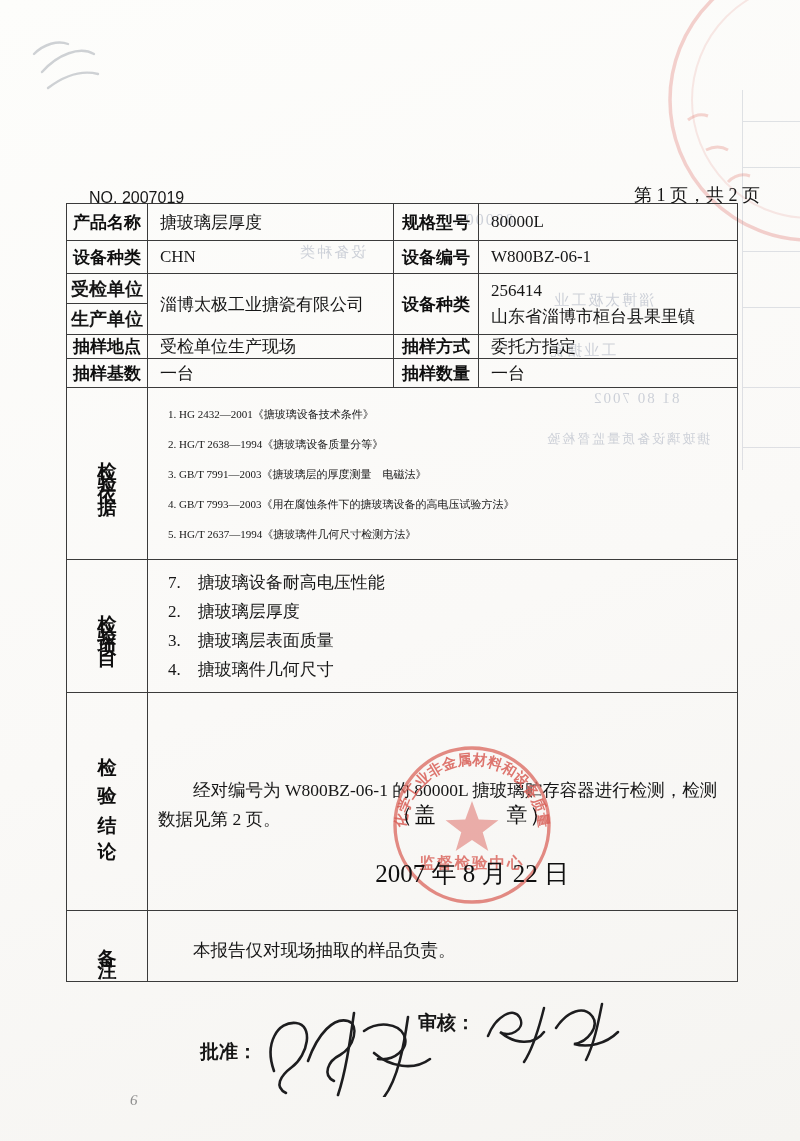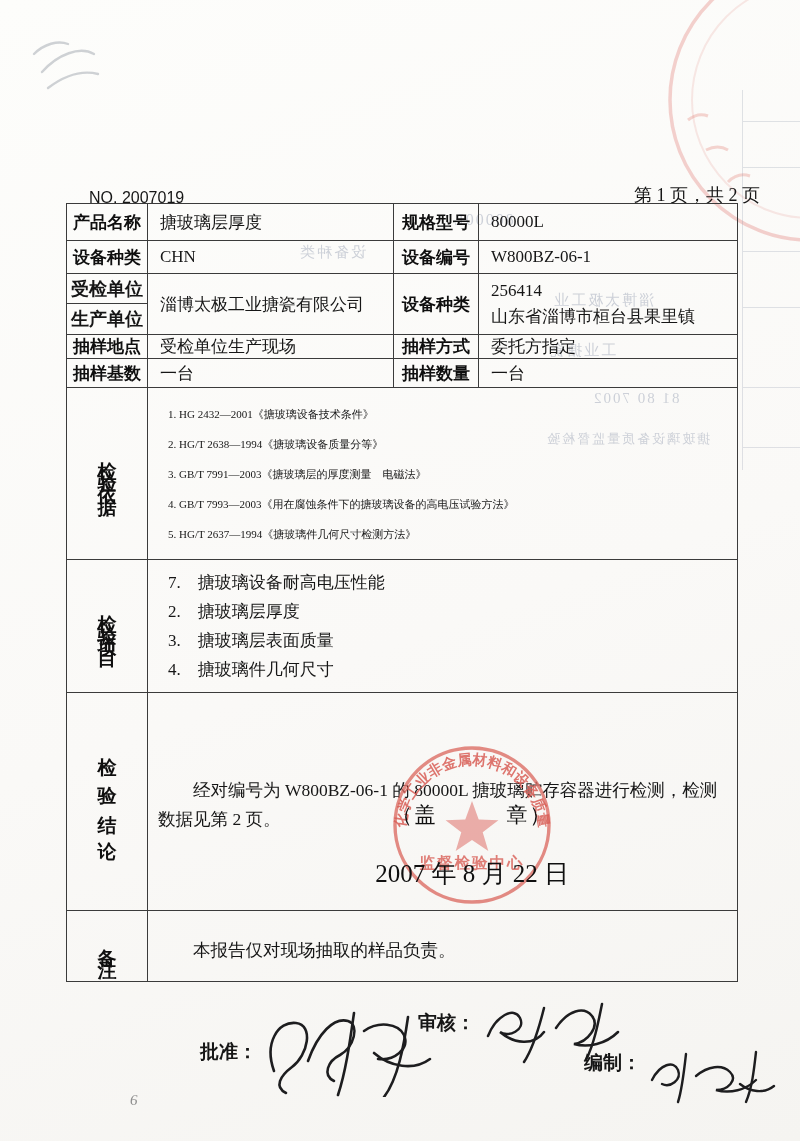--- a/index.html
+++ b/index.html
@@ -266,28 +266,16 @@
     <span class="sig-label">审核：</span>
     <svg class="sig-svg" style="left:58px" width="150" height="78" viewBox="0 0 150 78">
       <g fill="none" stroke="#1d1d1f" stroke-width="2.5" stroke-linecap="round">
         <path d="M12,46 C20,26 38,16 44,28 C50,40 32,48 24,42 C38,54 58,56 68,42"></path>
         <path d="M68,18 C62,42 56,60 48,72"></path>
         <path d="M80,38 C92,20 108,16 116,26 C124,36 112,52 98,54 C112,58 130,54 142,42"></path>
         <path d="M126,14 C122,34 118,54 110,70"></path>
       </g>
     </svg>
   </div>
-  <div class="sig-group" style="left:584px; top:1006px; width:170px">
-    <span class="sig-label">编制：</span>
-    <svg class="sig-svg" style="left:58px" width="135" height="68" viewBox="0 0 135 68">
-      <g fill="none" stroke="#1d1d1f" stroke-width="2.4" stroke-linecap="round">
-        <path d="M10,40 C18,24 32,20 36,30 C40,40 28,48 20,44"></path>
-        <path d="M44,14 C42,32 40,50 36,62"></path>
-        <path d="M54,36 C66,26 80,24 88,32 C96,40 86,50 74,50 C88,54 104,50 114,40"></path>
-        <path d="M114,12 C112,30 110,48 104,62"></path>
-        <path d="M98,44 C108,52 122,54 132,46"></path>
-      </g>
-    </svg>
-  </div>
 
   <span class="pencil-mark">6</span>
 
 </div>
 
 </body></html>

